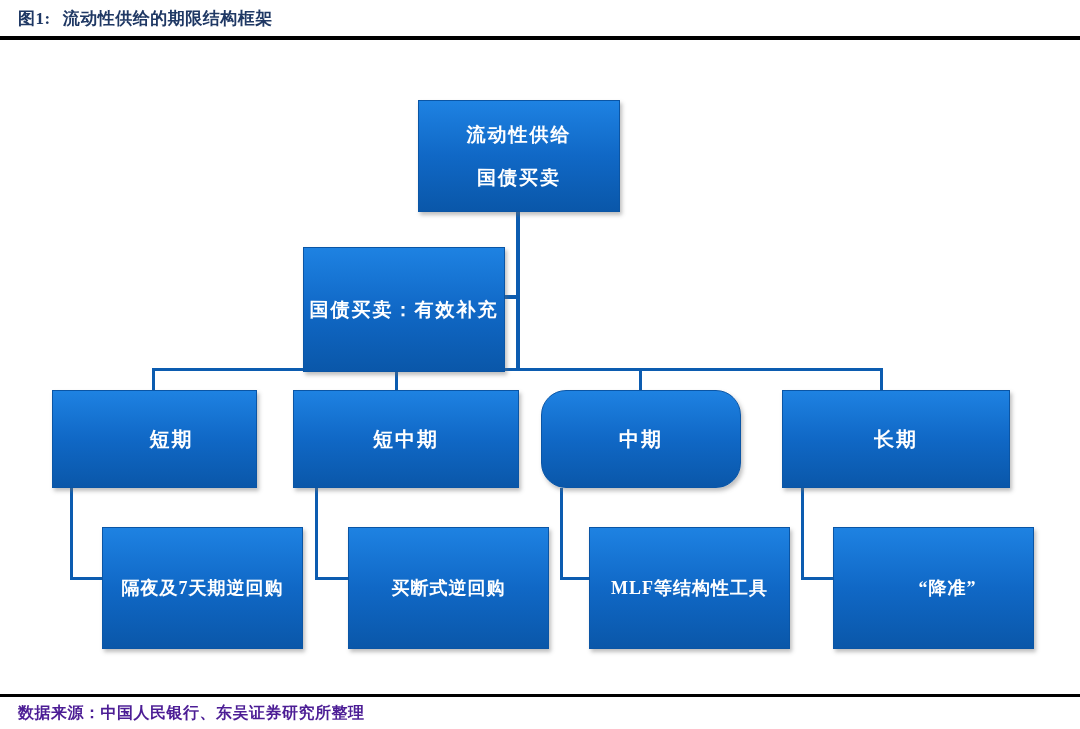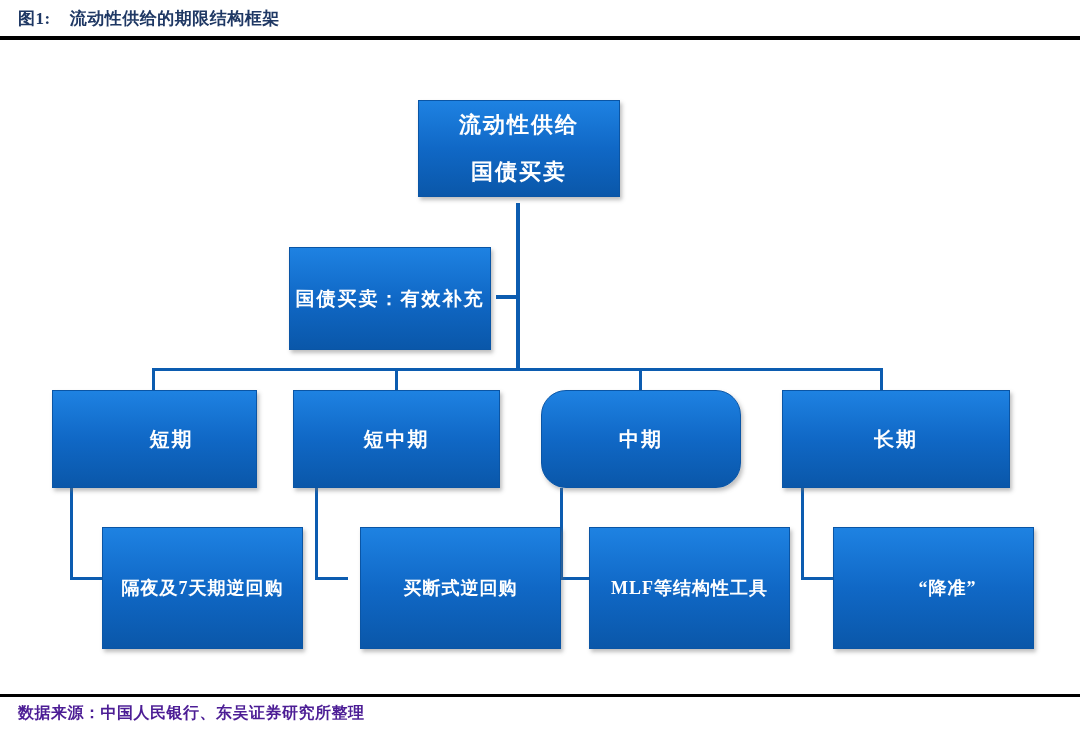--- a/index.html
+++ b/index.html
@@ -20,21 +20,20 @@
   .fig-header {
     position: absolute;
     left: 18px;
     top: 7px;
     display: flex;
     align-items: baseline;
     color: #1f3864;
     font-weight: bold;
     font-size: 17px;
     letter-spacing: 0.5px;
-    gap: 7px;
   }
   .fig-header .fig-label { margin-right: 12px; }
 
   .top-rule {
     position: absolute;
     left: 0;
     top: 36px;
     width: 1080px;
     height: 4px;
     background: #000000;
@@ -49,30 +48,30 @@
     box-shadow: 2px 3px 4px rgba(110, 110, 110, 0.45);
     color: #ffffff;
     font-weight: bold;
     display: flex;
     flex-direction: column;
     align-items: center;
     justify-content: center;
     text-align: center;
     letter-spacing: 2px;
   }
-  .node-root      { left: 418px; top: 100px; width: 202px; height: 97px; font-size: 22px; gap: 17px; }
-  .node-treasury  { left: 289px; top: 247px; width: 202px; height: 103px; font-size: 19px; }
+  .node-root      { left: 418px; top: 100px; width: 202px; height: 112px; font-size: 19px; gap: 17px; }
+  .node-treasury  { left: 303px; top: 247px; width: 202px; height: 125px; font-size: 19px; }
   .node-branch    { top: 390px; height: 98px; font-size: 20px; }
   .node-b0 { left: 52px;  width: 205px; padding-left: 34px; }
-  .node-b1 { left: 293px; width: 207px; }
+  .node-b1 { left: 293px; width: 226px; }
   .node-b2 { left: 541px; width: 200px; border-radius: 25px; }
   .node-b3 { left: 782px; width: 228px; }
   .node-child     { top: 527px; height: 122px; width: 201px; font-size: 18px; letter-spacing: 1px; }
   .node-c0 { left: 102px; }
-  .node-c1 { left: 348px; margin-left: 12px; }
+  .node-c1 { left: 348px; }
   .node-c2 { left: 589px; }
   .node-c3 { left: 833px; padding-left: 28px; }
 
   
   .conn { position: absolute; background: #0c5cb0; }
   .conn-trunk        { left: 516px; top: 203px; width: 4px;  height: 166px; }
   .conn-treasury     { left: 496px; top: 295px; width: 20px; height: 4px; }
   .conn-dist {
     position: absolute;
     left: 152px; top: 368px;

